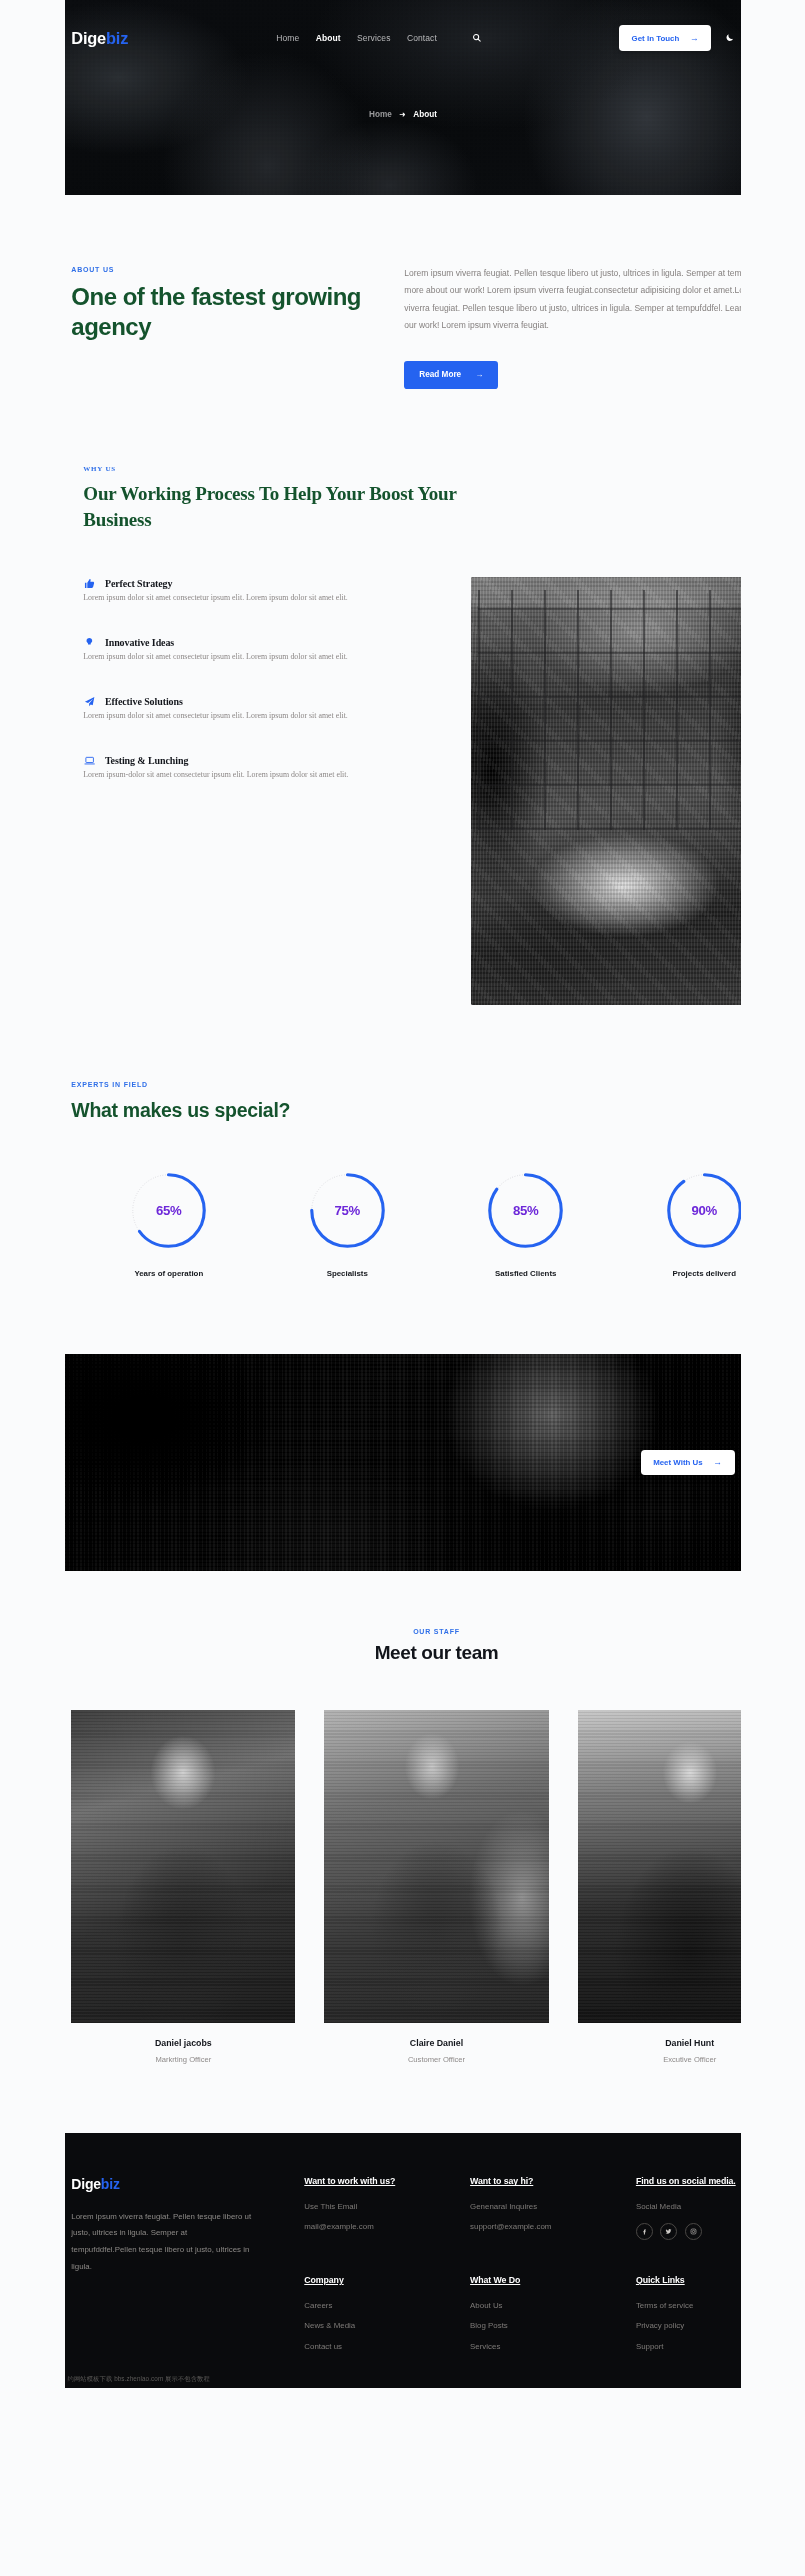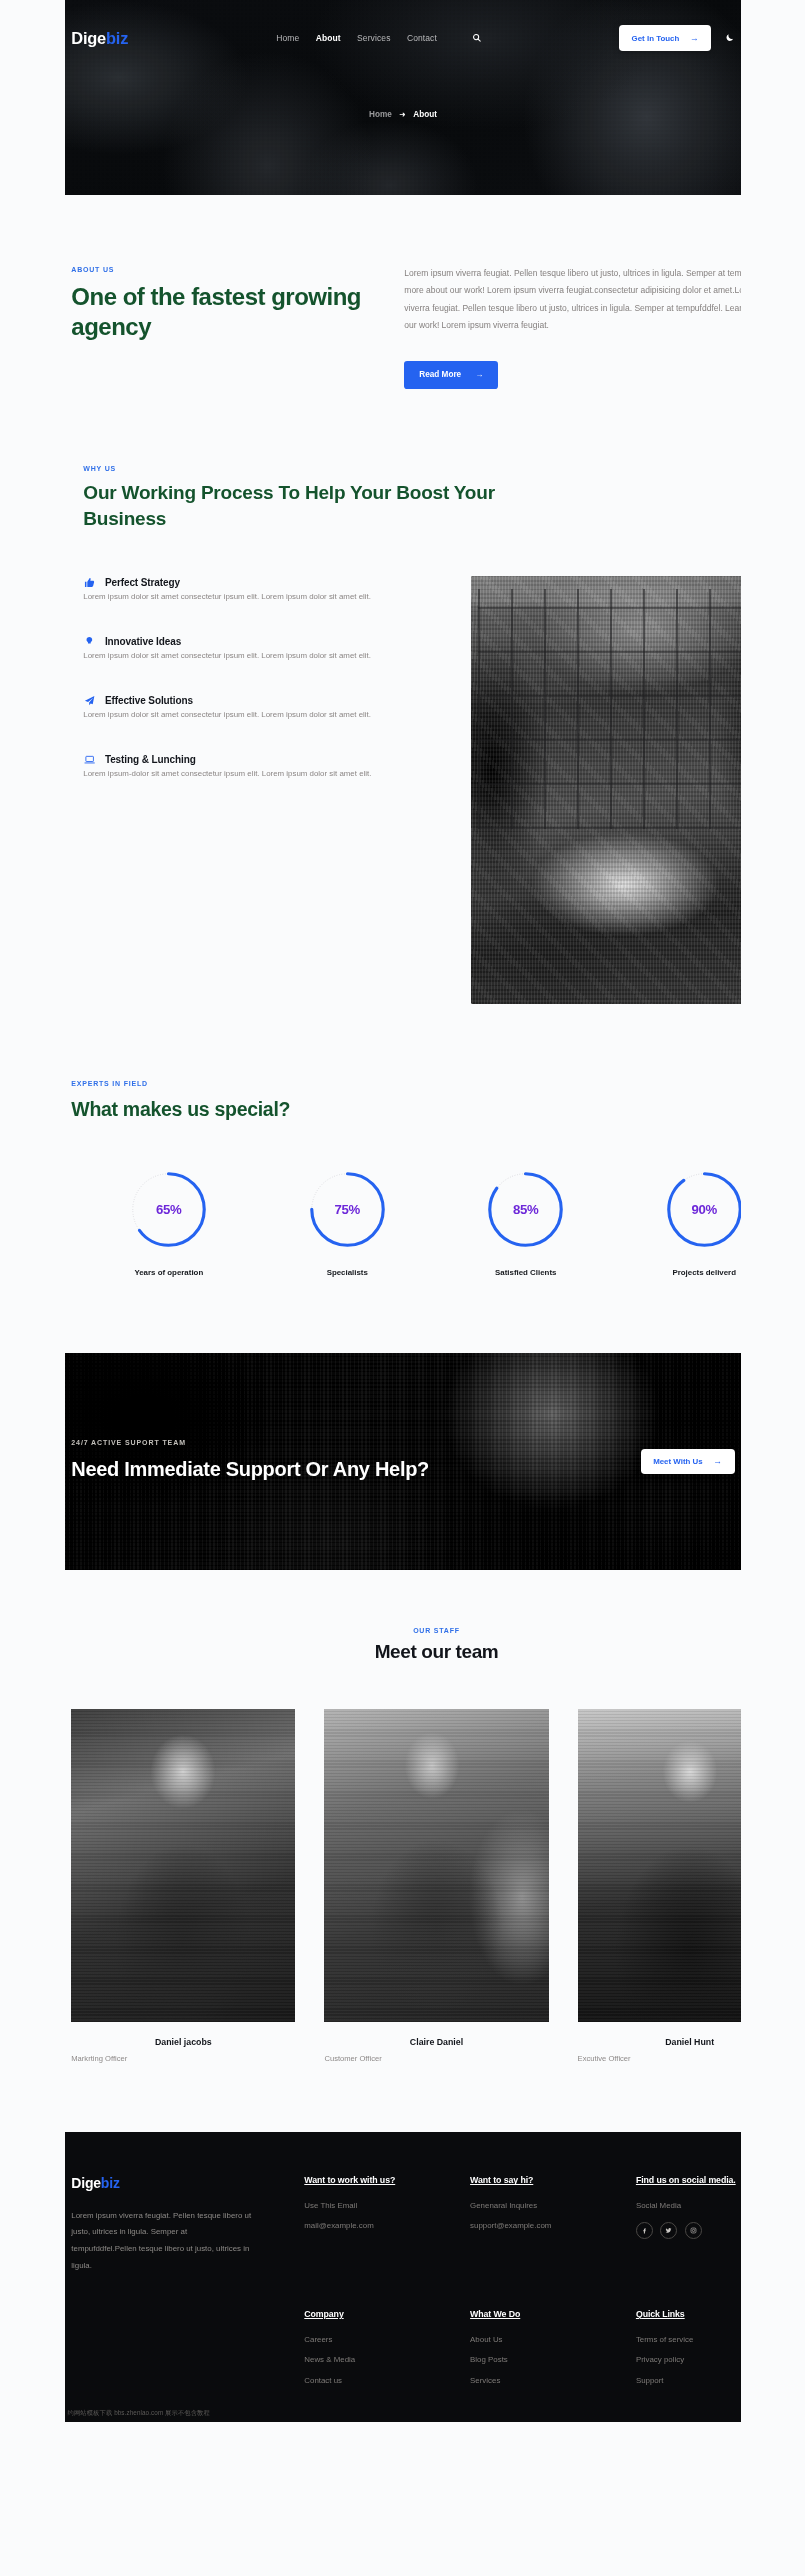--- a/index.html
+++ b/index.html
@@ -82,21 +82,21 @@
     color:#85807f;font-size:8.5px;line-height:2.05;max-width:409px;
   }
   .btn-primary{
     margin-top:26.4px;background:#2563f0;color:#fff;border:none;border-radius:3.1px;
     font-size:8.2px;font-weight:bold;padding:9.4px 15px;cursor:pointer;
     display:inline-flex;align-items:center;gap:14px;
     font-family:"Liberation Sans", sans-serif;
   }
 
   
-  .why{padding:76px 12px 0;}
+  .why{padding:76px 12px 0;font-family:Liberation Serif, serif;}
   .why-head .h2-big{max-width:441px;font-size:19px;line-height:1.36;letter-spacing:-0.2px;}
   .why-body{display:flex;gap:38px;margin-top:44px;align-items:flex-start;}
   .feature-list{width:353px;}
   .feature{margin-bottom:30px;}
   .feature:last-child{margin-bottom:0;}
   .feature-head{display:flex;align-items:center;gap:9px;}
   .feature-ico{width:12.6px;height:12.6px;color:#2563f0;display:flex;align-items:center;justify-content:center;}
   .feature-title{font-size:10px;font-weight:bold;color:#13161c;letter-spacing:-0.1px;}
   .feature-text{color:#8b8685;font-size:7.9px;line-height:2.1;margin-top:0;max-width:343px;}
   .why-img{
@@ -191,39 +191,39 @@
   .p3{background:
       radial-gradient(ellipse 44px 50px at 50% 20%, #e0d6cb 0%, rgba(0,0,0,0) 62%),
       radial-gradient(ellipse 101px 145px at 50% 78%, #121316 0%, rgba(0,0,0,0) 74%),
       linear-gradient(175deg,#c9c7c2 0%,#86857f 22%,#2a2b2e 60%,#0f1012 100%);}
   .member-photo::after{
     content:"";position:absolute;inset:0;
     background-image:
       repeating-linear-gradient(0deg, rgba(0,0,0,.08) 0 1.3px, rgba(255,255,255,.03) 1.3px 3.1px);
   }
   .member-name{margin-top:15px;text-align:center;font-size:8.8px;font-weight:bold;color:#13161c;}
-  .member-role{margin-top:7px;text-align:left;font-size:7.6px;color:#8d8988;}
+  .member-role{margin-top:7px;text-align:center;font-size:7.6px;color:#8d8988;}
 
   
   .footer{background:#0a0b0d;padding:43px 0 25px;color:#fff;}
   .footer-top{display:flex;}
   .f-brand{width:233px;}
   .f-logo{font-size:14px;font-weight:bold;color:#fff;letter-spacing:-0.2px;}
   .f-logo .accent{color:#2563f0;}
   .f-desc{margin-top:16.4px;color:#8d8a87;font-size:7.9px;line-height:2.1;max-width:183px;}
   .f-cols{flex:1;display:flex;gap:0;}
   .f-col{width:calc(100%/3);}
   .f-h{font-size:8.8px;font-weight:bold;color:#fff;margin-bottom:16.4px;letter-spacing:-0.1px;text-decoration:underline;}
   .f-item{color:#7e7b78;font-size:7.9px;line-height:1;margin-bottom:12.6px;text-decoration:none;display:block;}
   .socials{display:flex;gap:7.6px;margin-top:12.6px;}
   .soc{
     width:17px;height:17px;border-radius:50%;border:0.6px solid #4a4845;
     display:flex;align-items:center;justify-content:center;color:#cfccc8;cursor:pointer;
   }
-  .footer-bottom{display:flex;margin-top:35px;}
+  .footer-bottom{display:flex;}
   .fb-spacer{width:233px;}
   .fb-cols{flex:1;display:flex;}
   .watermark{
     position:absolute;left:2.5px;bottom:3.8px;color:#5d5b59;font-size:6.3px;
     letter-spacing:0.1px;z-index:40;
   }
 </style>
 </head>
 <body>
 
@@ -413,24 +413,20 @@
           <div class="stat-label">Projects deliverd</div>
         </div>
 
       </div>
     </div>
   </section>
 
   <section class="cta">
     <div class="cta-bg"></div>
     <div class="cta-inner">
-      <div>
-        <div class="cta-eyebrow">24/7 ACTIVE SUPORT TEAM</div>
-        <h2 class="cta-title">Need Immediate Support Or Any Help?</h2>
-      </div>
       <div class="cta-btn-wrap">
         <button class="btn-light">
           <span>Meet With Us</span>
           <span class="arw">→</span>
         </button>
       </div>
     </div>
   </section>
 
   <section class="team">

